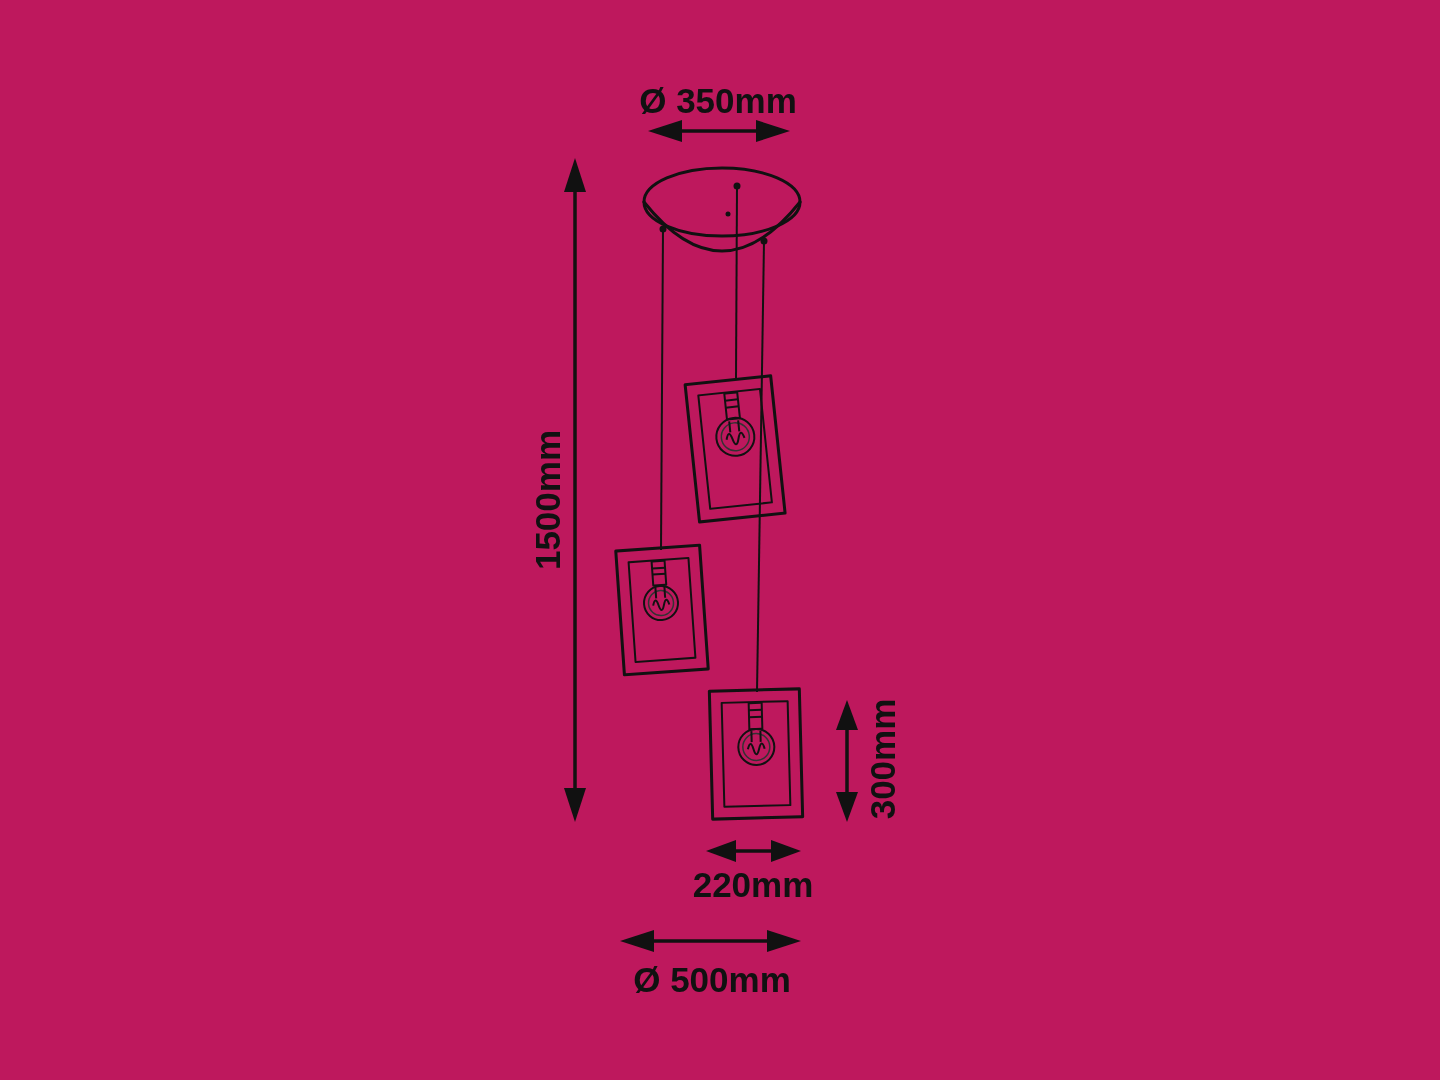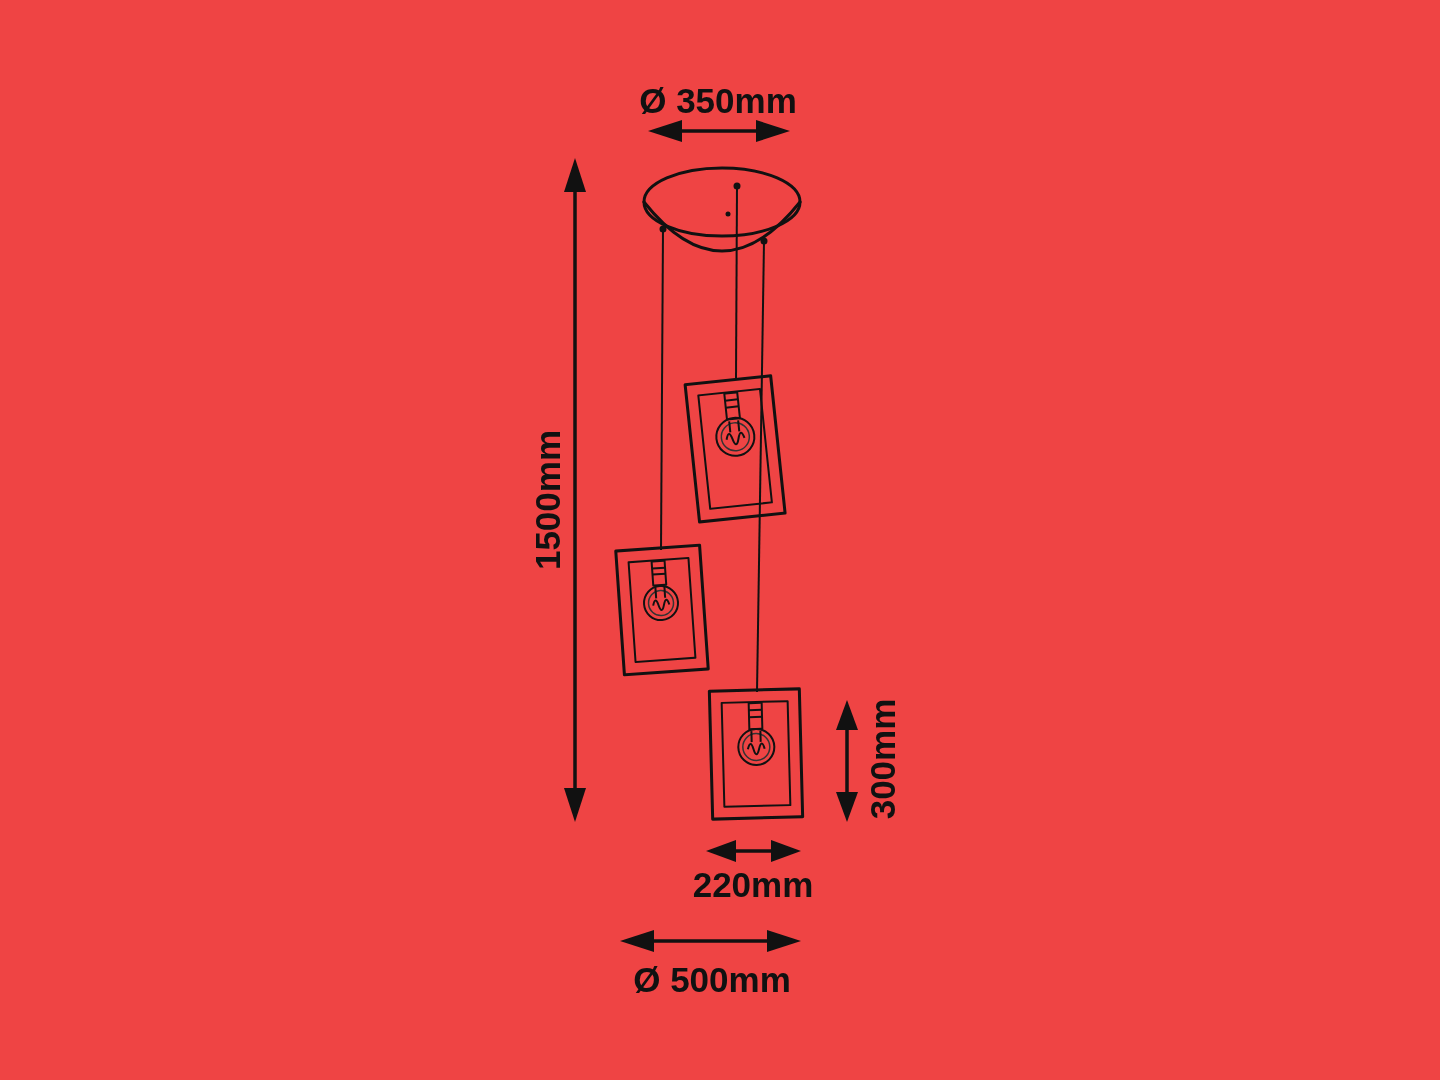--- a/index.html
+++ b/index.html
@@ -1,17 +1,17 @@
 <!DOCTYPE html>
 <html><head>
 <meta charset="utf-8">
 <style>
   html,body { margin:0; padding:0; background:#ffffff; }
   .stage {
-    width:1440px; height:1080px; position:relative; background:#ef4444;
+    width:1440px; height:1080px; position:relative; background:#be185d;
     font-family:"Liberation Sans", sans-serif;
   }
   svg { display:block; }
   .line-art { stroke:#111111; fill:none; stroke-width:3; stroke-linecap:round; stroke-linejoin:round; }
   .thin { stroke-width:2; }
   .cord { stroke:#111111; stroke-width:2; fill:none; }
   .dim-line { stroke:#111111; stroke-width:3.5; fill:none; }
   .arrowhead { fill:#111111; stroke:none; }
   .dim-label { font:700 35px "Liberation Sans", sans-serif; fill:#111111; }
   .dot { fill:#111111; stroke:none; }

